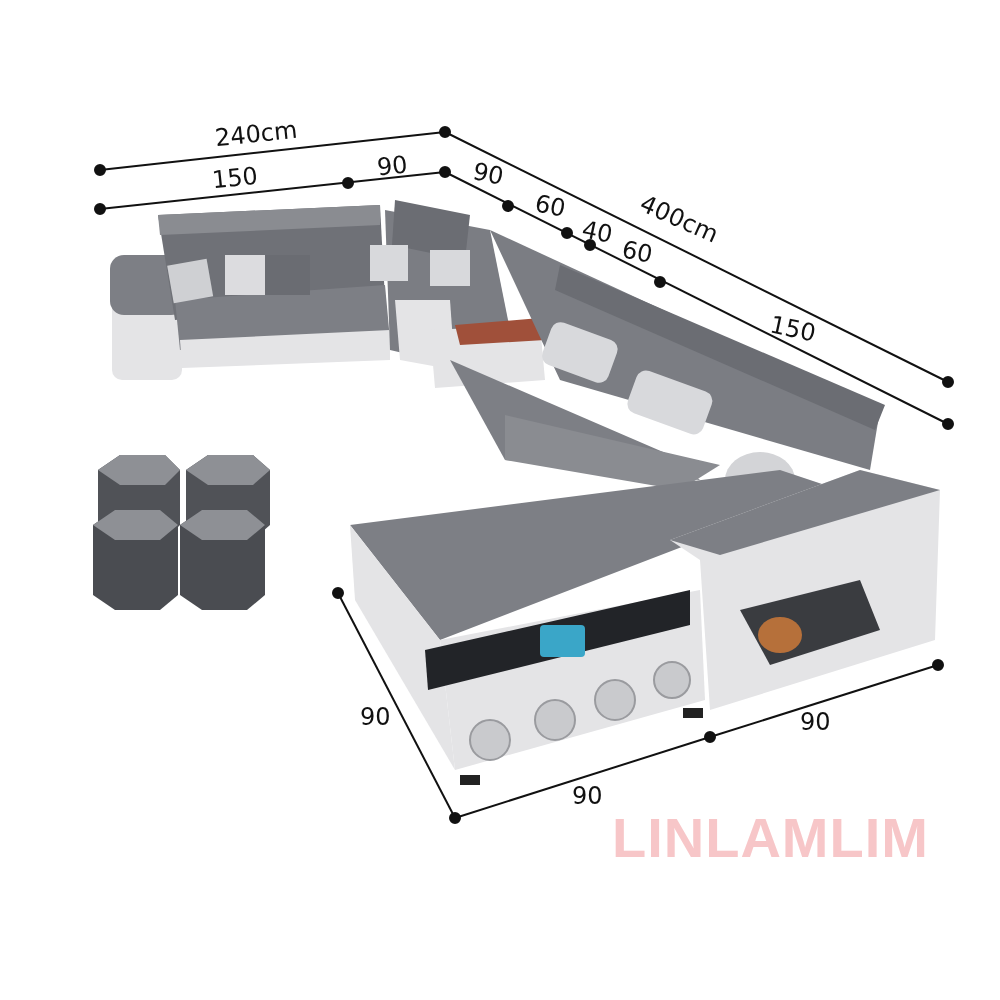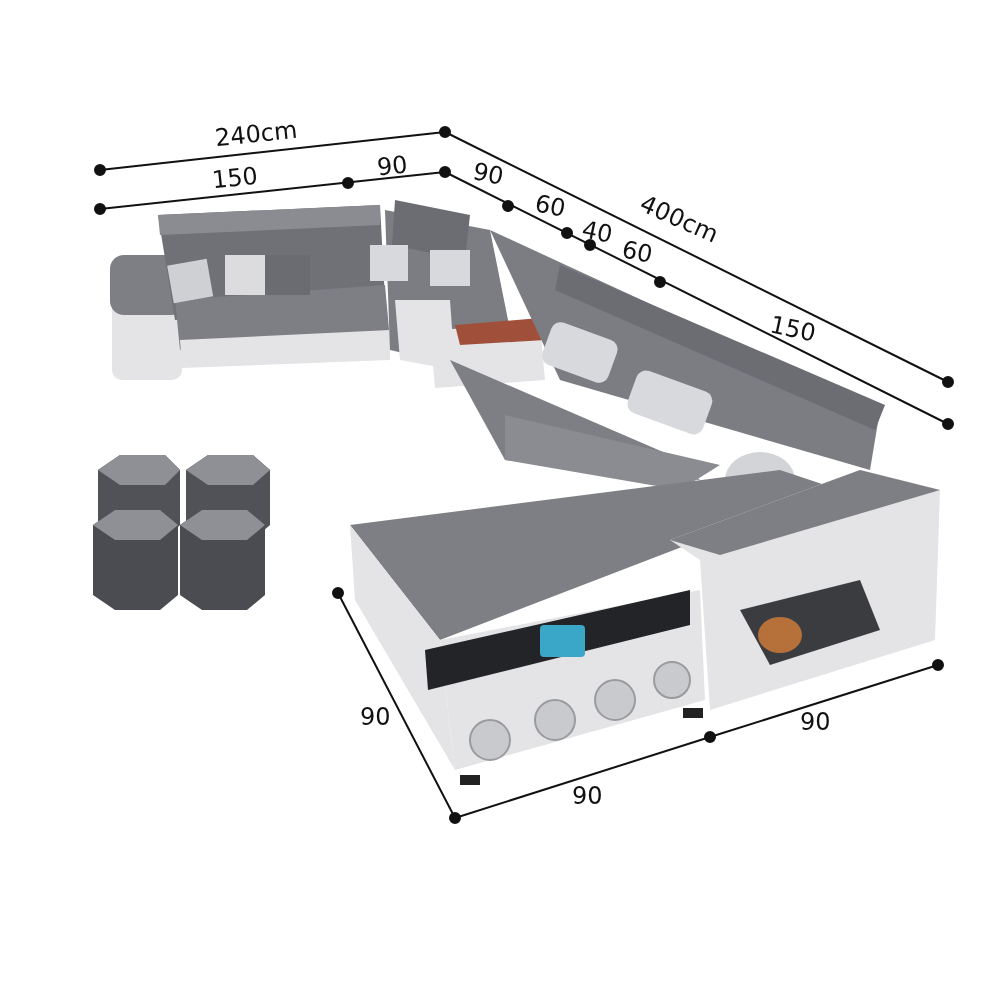--- a/index.html
+++ b/index.html
@@ -112,13 +112,14 @@
   <span class="dim-label" style="left:473px;top:160px;transform:rotate(12deg);">90</span>
   <span class="dim-label" style="left:535px;top:192px;transform:rotate(12deg);">60</span>
   <span class="dim-label" style="left:582px;top:218px;transform:rotate(12deg);">40</span>
   <span class="dim-label" style="left:622px;top:238px;transform:rotate(12deg);">60</span>
   <span class="dim-label" style="left:638px;top:205px;transform:rotate(24deg);">400cm</span>
   <span class="dim-label" style="left:770px;top:315px;transform:rotate(12deg);">150</span>
   <span class="dim-label" style="left:360px;top:703px;">90</span>
   <span class="dim-label" style="left:572px;top:782px;">90</span>
   <span class="dim-label" style="left:800px;top:708px;">90</span>
 
+  <div class="watermark">LINLAMLIM</div>
 </div>
 
 </body></html>

